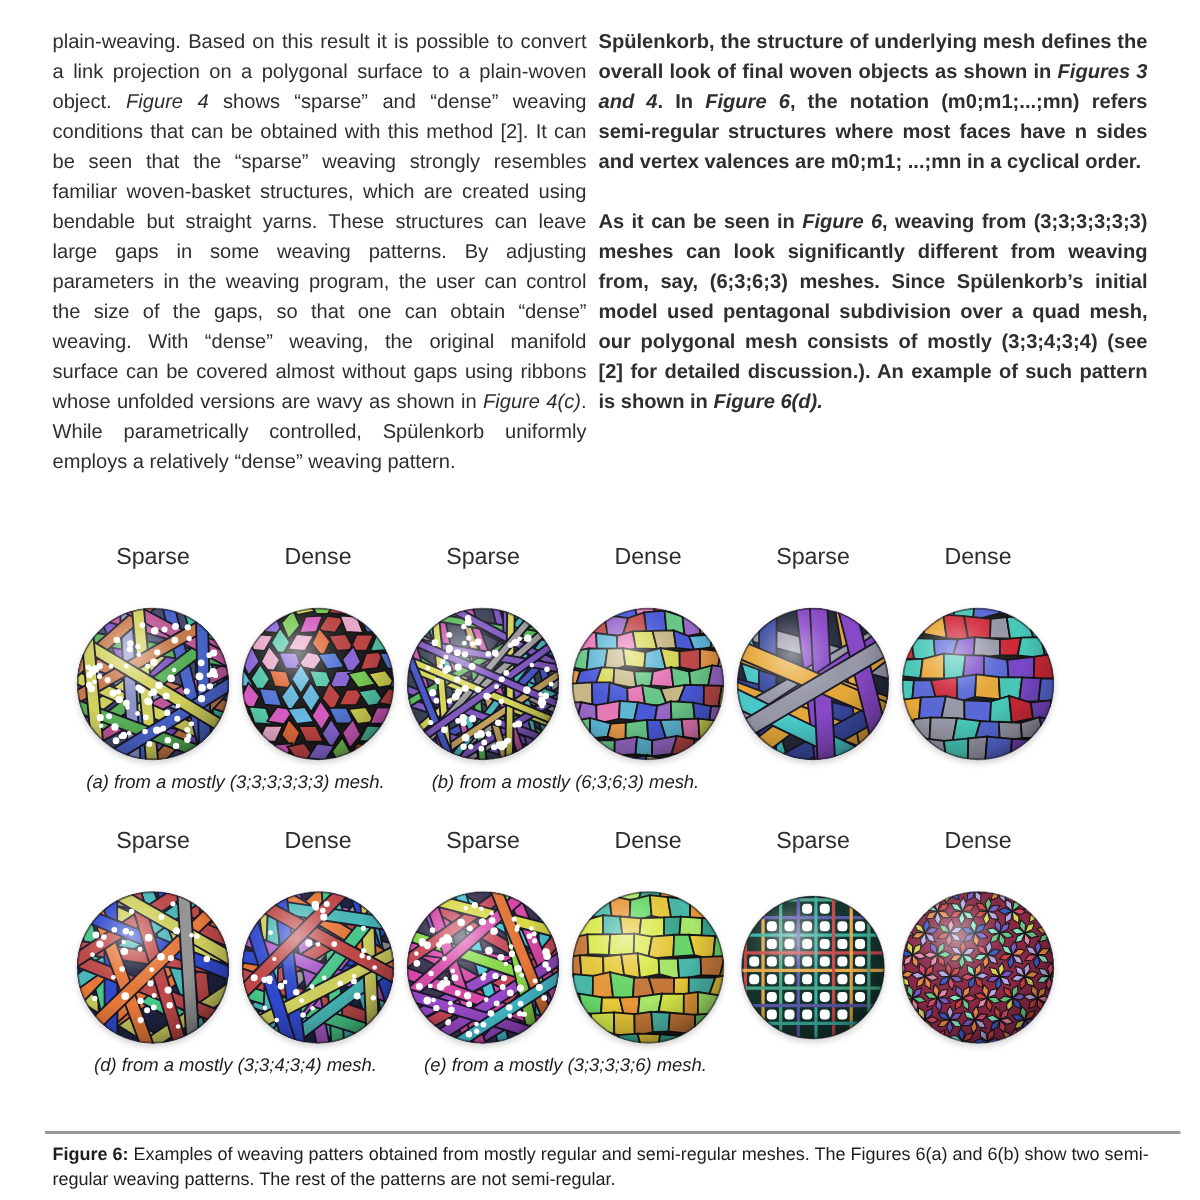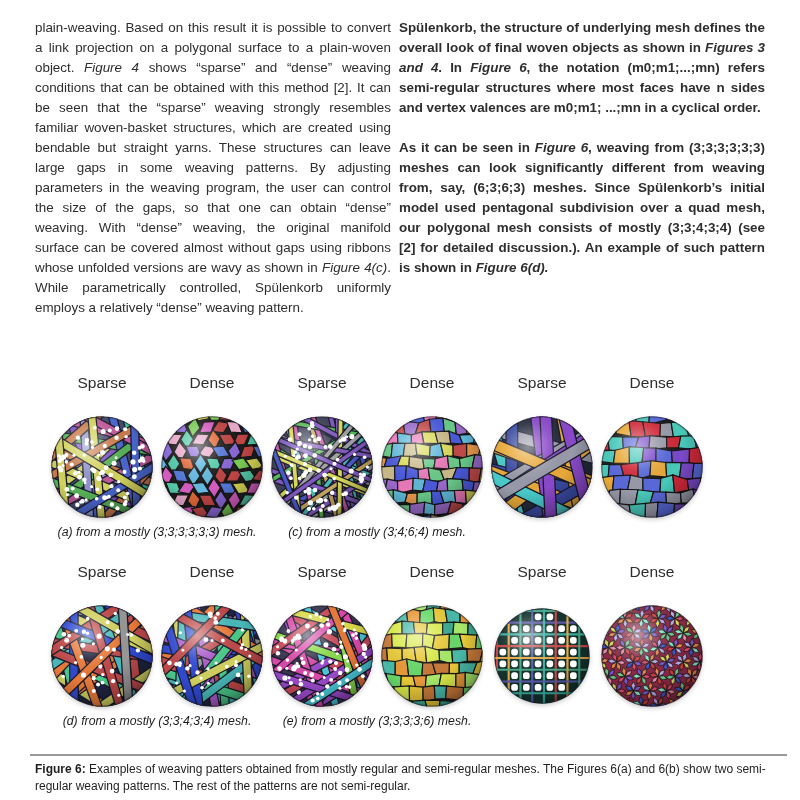--- a/index.html
+++ b/index.html
@@ -7,21 +7,21 @@
         font-family:"Liberation Sans",sans-serif;color:#2e2e2e;}
   .columns{position:absolute;top:18px;left:35px;width:742px;display:flex;gap:8px;}
   .col{font-size:13.4px;line-height:20px;}
   .col.left{width:356px;}
   .col.right{width:366px;font-weight:bold;}
   .para{margin:0;text-align:justify;}
   .para.spaced{margin-top:20px;}
   .para em{font-style:italic;}
   .figure{position:absolute;top:358px;left:0;width:800px;}
   .fig-block + .fig-block{margin-top:24px;}
-  .labels-row{display:flex;margin-left:47px;width:660px;margin-top:16px;}
+  .labels-row{display:flex;margin-left:47px;width:660px;margin-top:5px;}
   .label-cell{width:110px;text-align:center;font-size:15.5px;color:#2d2d2d;}
   .spheres-row{display:flex;margin-left:47px;width:660px;margin-top:22px;height:106px;align-items:center;}
   .sphere-cell{width:110px;height:106px;display:flex;align-items:center;justify-content:center;}
   .sphere-cell svg{filter:drop-shadow(0 2px 2px rgba(0,0,0,0.18));}
   .captions-row{display:flex;margin-left:47px;width:660px;margin-top:5px;}
   .caption-cell{width:220px;text-align:center;font-size:12.3px;color:#1e1e1e;font-style:italic;}
   .figcap-wrap{position:absolute;top:754px;left:30px;width:742px;border-top:2.5px solid #9a9a9a;
                padding:5px 10px 0 5px;font-size:12px;line-height:17px;color:#1e1e1e;}
   .figcap-lead{font-weight:bold;}
 </style>
@@ -711,21 +711,21 @@
                 <polygon points="36.9,97.6 47.9,100.3 47.7,112.9 32.8,113.2" fill="#7949c9" stroke="#151515" stroke-width="1.15"></polygon>
                 <polygon points="47.9,100.3 62.8,101.6 61.7,112.2 47.7,112.9" fill="#7949c9" stroke="#151515" stroke-width="1.15"></polygon>
                 <circle cx="50" cy="50" r="48.6" fill="url(#shs6)"></circle>
               </g>
               <circle cx="50" cy="50" r="48.2" fill="none" stroke="rgba(25,25,35,0.5)" stroke-width="1.2"></circle>
             </svg>
           </div>
         </div>
         <div class="captions-row">
           <div class="caption-cell">(a) from a mostly (3;3;3;3;3;3) mesh.</div>
-          <div class="caption-cell">(c) from a mostly (3;4;6;4) mesh.</div>
+          <div class="caption-cell">(b) from a mostly (6;3;6;3) mesh.</div>
         </div>
       </div>
       <div class="fig-block">
         <div class="labels-row">
           <div class="label-cell">Sparse</div>
           <div class="label-cell">Dense</div>
           <div class="label-cell">Sparse</div>
           <div class="label-cell">Dense</div>
           <div class="label-cell">Sparse</div>
           <div class="label-cell">Dense</div>

